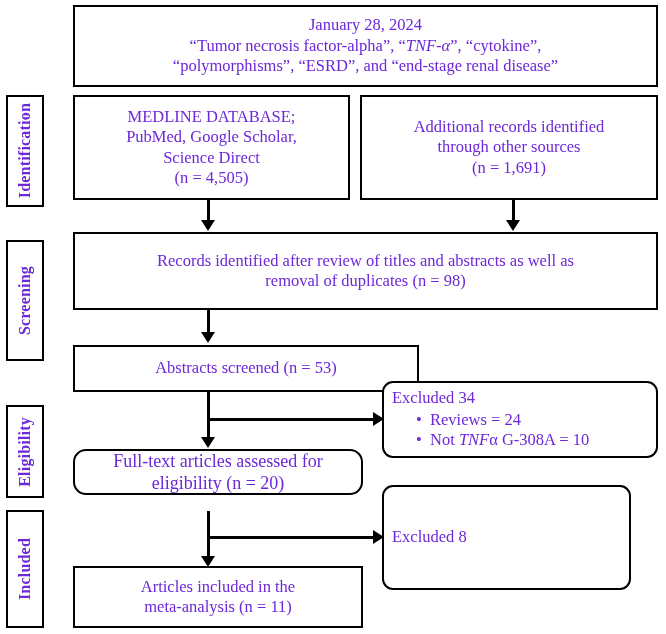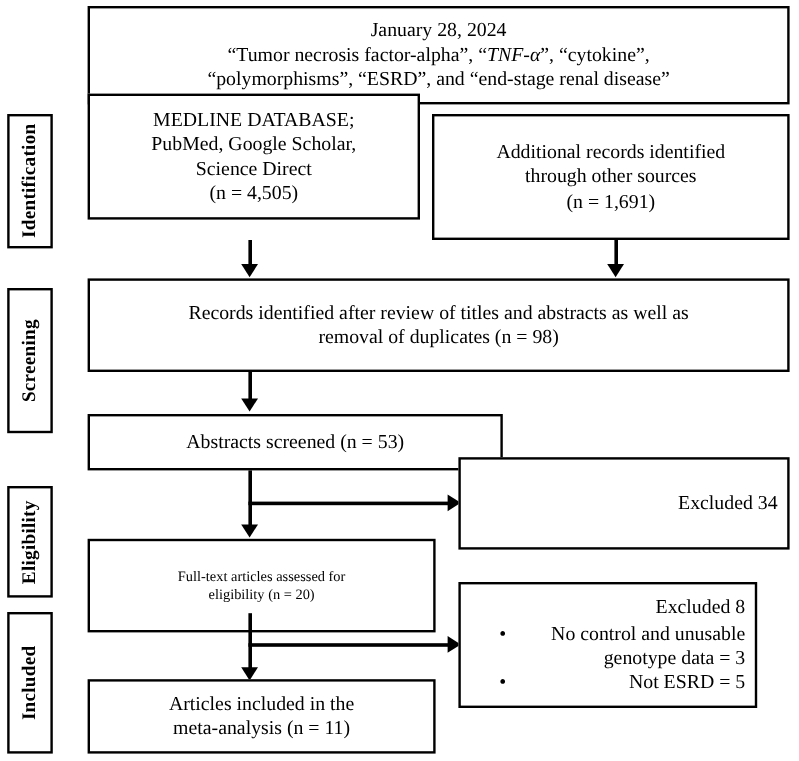--- a/index.html
+++ b/index.html
@@ -6,21 +6,21 @@
     margin: 0;
     padding: 0;
     background: #ffffff;
   }
   #canvas {
     position: relative;
     width: 666px;
     height: 634px;
     background: #ffffff;
     font-family: "Liberation Serif", "DejaVu Serif", serif;
-    color: #000000;
+    color: #6d28d9;
     overflow: hidden;
   }
 
   
   .box {
     position: absolute;
     box-sizing: border-box;
     border: 2px solid #000000;
     background: #ffffff;
     display: flex;
@@ -45,21 +45,21 @@
     display: block;
     writing-mode: vertical-rl;
     transform: rotate(180deg);
     font-weight: bold;
     font-size: 16px;
     letter-spacing: .2px;
     white-space: nowrap;
   }
 
   
-  .excl { justify-content: flex-start; text-align: right; }
+  .excl { justify-content: flex-start; text-align: left; border-radius: 11px; }
   .excl .inner { padding: 0 8px; }
   .excl .head { display: block; margin: 0 0 1px 0; }
   .excl ul {
     margin: 0;
     padding: 0 0 0 38px;
     list-style: none;
   }
   .excl li {
     position: relative;
     margin: 0;
@@ -118,21 +118,21 @@
   <div class="stage" data-name="stage-label-screening" style="left:6px; top:240px; width:38px; height:121px;">
     <span data-name="stage-label-screening-text">Screening</span>
   </div>
   <div class="stage" data-name="stage-label-eligibility" style="left:6px; top:405px; width:38px; height:93px;">
     <span data-name="stage-label-eligibility-text">Eligibility</span>
   </div>
   <div class="stage" data-name="stage-label-included" style="left:6px; top:510px; width:38px; height:118px;">
     <span data-name="stage-label-included-text">Included</span>
   </div>
 
-  <div class="box" data-name="databases-box" style="left:73px; top:78px; width:277px; height:105px; font-size:16.5px;">
+  <div class="box" data-name="databases-box" style="left:73px; top:95px; width:277px; height:105px; font-size:16.5px;">
     <div class="inner">
       <div data-name="databases-line-1">MEDLINE DATABASE;</div>
       <div data-name="databases-line-2">PubMed, Google Scholar,</div>
       <div data-name="databases-line-3">Science Direct</div>
       <div data-name="databases-count">(n = 4,505)</div>
     </div>
   </div>
 
   <div class="box" data-name="other-sources-box" style="left:360px; top:95px; width:298px; height:105px; font-size:16.5px;">
     <div class="inner">
@@ -165,49 +165,46 @@
   </div>
 
   <div class="vline" data-name="connector-abstracts-to-fulltext" style="left:207px; top:392px; height:47px;"></div>
   <div class="arrow-down" data-name="arrowhead-abstracts-to-fulltext" style="left:201px; top:437px;"></div>
   <div class="hline" data-name="connector-abstracts-to-excluded-34" style="left:207px; top:418px; width:168px;"></div>
   <div class="arrow-right" data-name="arrowhead-abstracts-to-excluded-34" style="left:373px; top:412px;"></div>
 
   <div class="box excl" data-name="excluded-screening-box" style="left:382px; top:381px; width:276px; height:77px; font-size:16.5px;">
     <div class="inner">
       <span class="head" data-name="excluded-screening-heading">Excluded  34</span>
-    </div>
-  </div>
-
-  <div class="box" data-name="fulltext-assessed-box" style="left:73px; top:449px; width:290px; height:78px; font-size:12px;">
+      <ul data-name="excluded-screening-list">
+        <li data-name="excluded-screening-item">
+          <span data-name="excluded-screening-item-text">Reviews = 24</span>
+        </li>
+        <li data-name="excluded-screening-item">
+          <span data-name="excluded-screening-item-text">Not </span><span class="it" data-name="excluded-screening-item-italic">TNF</span><span data-name="excluded-screening-item-text-post">α G-308A  = 10</span>
+        </li>
+      </ul>
+    </div>
+  </div>
+
+  <div class="box" data-name="fulltext-assessed-box" style="left:73px; top:449px; width:290px; height:46px; font-size:18px;border-radius:13px;">
     <div class="inner">
       <div data-name="fulltext-assessed-line-1">Full-text  articles assessed for</div>
       <div data-name="fulltext-assessed-line-2">eligibility  (n = 20)</div>
     </div>
   </div>
 
   <div class="vline" data-name="connector-fulltext-to-included" style="left:207px; top:511px; height:48px;"></div>
   <div class="arrow-down" data-name="arrowhead-fulltext-to-included" style="left:201px; top:556px;"></div>
   <div class="hline" data-name="connector-fulltext-to-excluded-8" style="left:207px; top:536px; width:168px;"></div>
   <div class="arrow-right" data-name="arrowhead-fulltext-to-excluded-8" style="left:373px; top:530px;"></div>
 
   <div class="box excl" data-name="excluded-eligibility-box" style="left:382px; top:485px; width:249px; height:105px; font-size:16.5px;">
     <div class="inner">
       <span class="head" data-name="excluded-eligibility-heading">Excluded 8</span>
-      <ul data-name="excluded-eligibility-list">
-        <li data-name="excluded-eligibility-item">
-          <span data-name="excluded-eligibility-item-text">No control and unusable</span>
-        </li>
-        <li data-name="excluded-eligibility-item-continuation" style="list-style: none; --no-bullet: 1;">
-          <span data-name="excluded-eligibility-item-text">genotype  data = 3</span>
-        </li>
-        <li data-name="excluded-eligibility-item">
-          <span data-name="excluded-eligibility-item-text">Not ESRD = 5</span>
-        </li>
-      </ul>
     </div>
   </div>
 
   <div class="box" data-name="articles-included-box" style="left:73px; top:566px; width:290px; height:62px; font-size:16.5px;">
     <div class="inner">
       <div data-name="articles-included-line-1">Articles included  in the</div>
       <div data-name="articles-included-line-2">meta-analysis (n = 11)</div>
     </div>
   </div>
 

